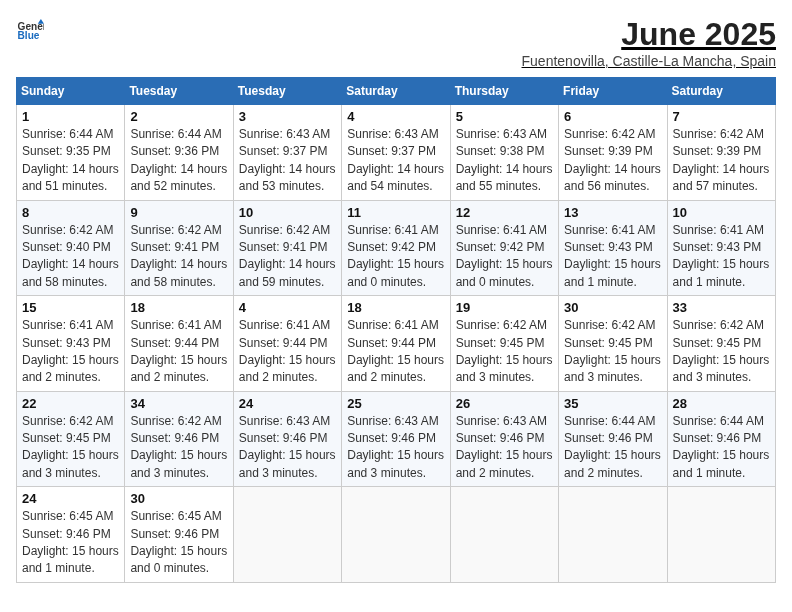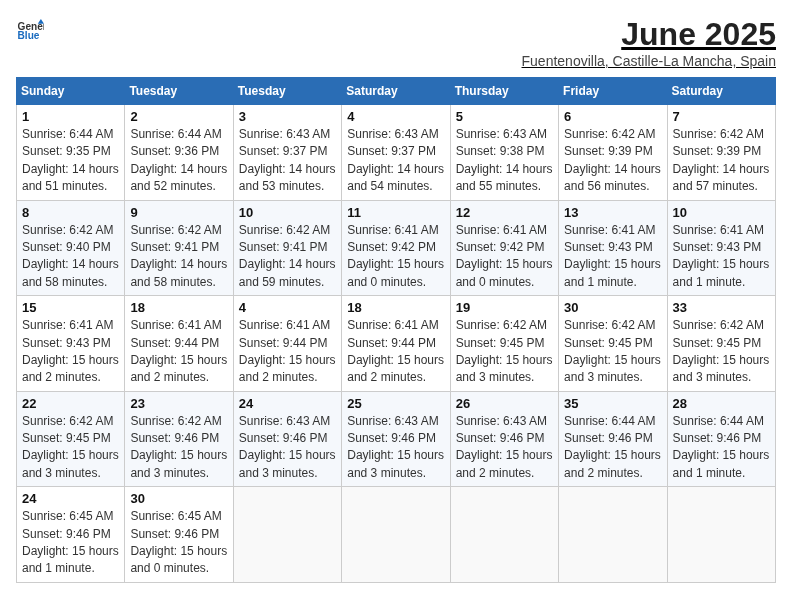--- a/index.html
+++ b/index.html
@@ -198,21 +198,21 @@
           <div class="day-num">33</div>
 <div class="day-info">Sunrise: 6:42 AM<br>Sunset: 9:45 PM<br>Daylight: 15 hours<br>and 3 minutes.</div>
         </td>
       </tr>
       <tr>
         <td>
           <div class="day-num">22</div>
 <div class="day-info">Sunrise: 6:42 AM<br>Sunset: 9:45 PM<br>Daylight: 15 hours<br>and 3 minutes.</div>
         </td>
         <td>
-          <div class="day-num">23</div>
+          <div class="day-num">34</div>
 <div class="day-info">Sunrise: 6:42 AM<br>Sunset: 9:46 PM<br>Daylight: 15 hours<br>and 3 minutes.</div>
         </td>
         <td>
           <div class="day-num">24</div>
 <div class="day-info">Sunrise: 6:43 AM<br>Sunset: 9:46 PM<br>Daylight: 15 hours<br>and 3 minutes.</div>
         </td>
         <td>
           <div class="day-num">25</div>
 <div class="day-info">Sunrise: 6:43 AM<br>Sunset: 9:46 PM<br>Daylight: 15 hours<br>and 3 minutes.</div>
         </td>

